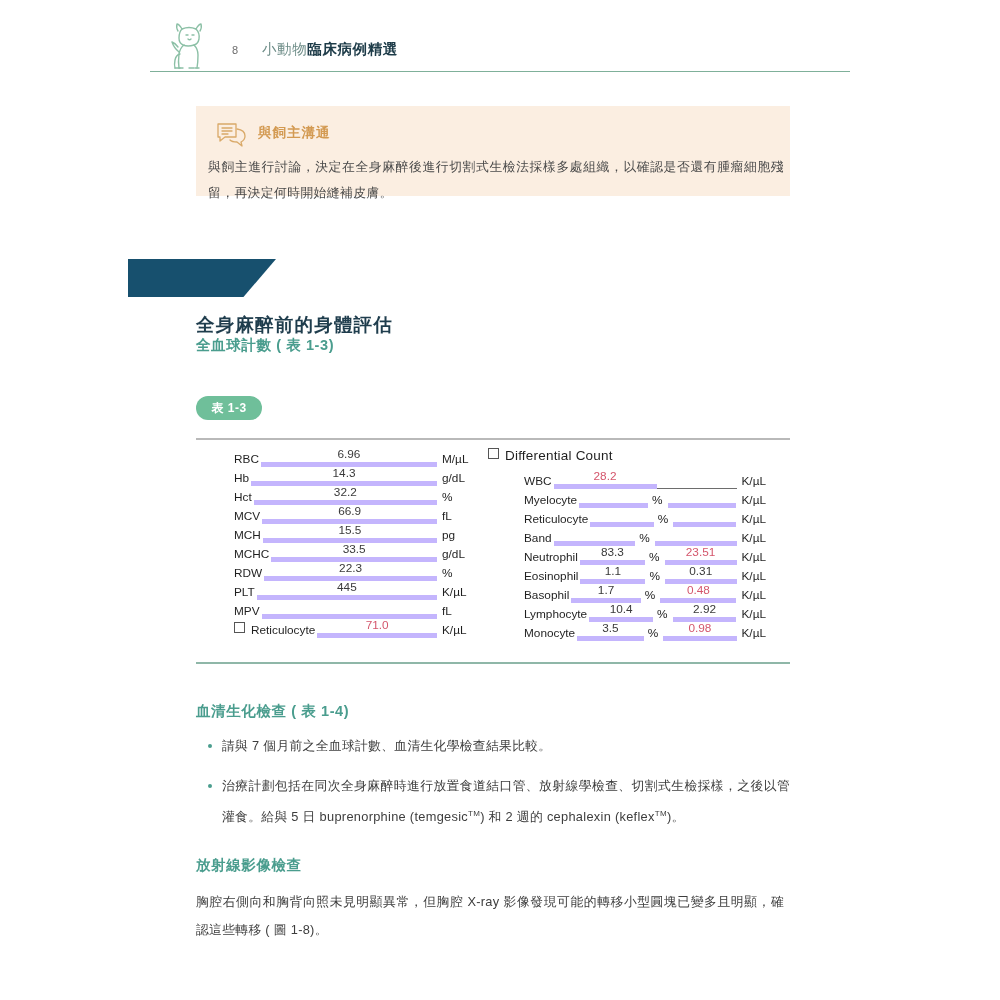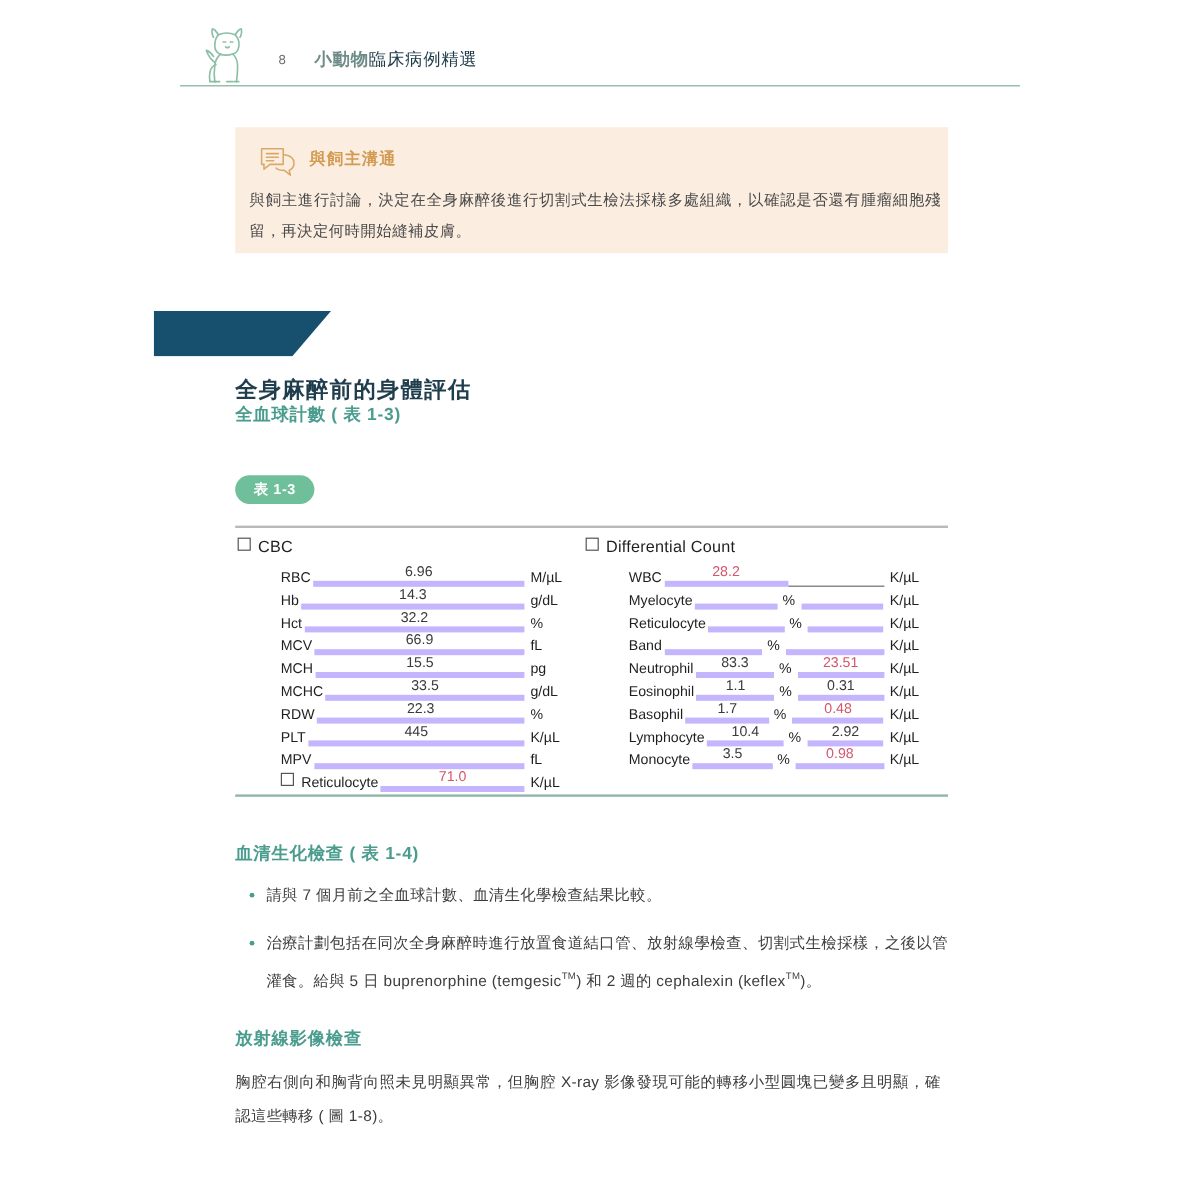--- a/index.html
+++ b/index.html
@@ -58,30 +58,30 @@
   }
   .runhead-title {
     position: absolute;
     left: 112px;
     top: 22px;
     font-size: 14.5px;
     font-weight: bold;
     color: #2a2a2a;
     letter-spacing: .6px;
   }
-  .runhead-title .t-light { color: #6e8d88; font-weight: bold; }
-  .runhead-title .t-dark  { color: #1d3b48; font-weight: normal; }
+  .runhead-title .t-light { color: #6e8d88; font-weight: normal; }
+  .runhead-title .t-dark  { color: #1d3b48; font-weight: bold; }
 
   
   .callout {
     position: absolute;
     left: 196px;
     top: 106px;
     width: 594px;
-    height: 105px;
+    height: 90px;
     background: #fbeee1;
   }
   .callout-icon {
     position: absolute;
     left: 20px;
     top: 16px;
     width: 32px;
     height: 26px;
   }
   .callout-title {
@@ -352,23 +352,20 @@
   <div class="h-sub h-sub-cbc">全血球計數 ( 表 1-3)</div>
 
   <div class="tbl-caption">
     <div class="tbl-badge">表 1-3</div>
   </div>
 
   <div class="labtable">
     <div class="labtable-top"></div>
 
     <div class="col col-left">
-      <div class="col-head">
-        <span class="chk"></span><span>CBC</span>
-      </div>
       <div id="cbc-rows">
           <div class="lab-row">
             <span class="lab-label">RBC</span>
             <span class="fill val-normal">6.96</span>
             <span class="lab-unit unit-w">M/µL</span>
           </div>
           <div class="lab-row">
             <span class="lab-label">Hb</span>
             <span class="fill val-normal">14.3</span>
             <span class="lab-unit unit-w">g/dL</span>

